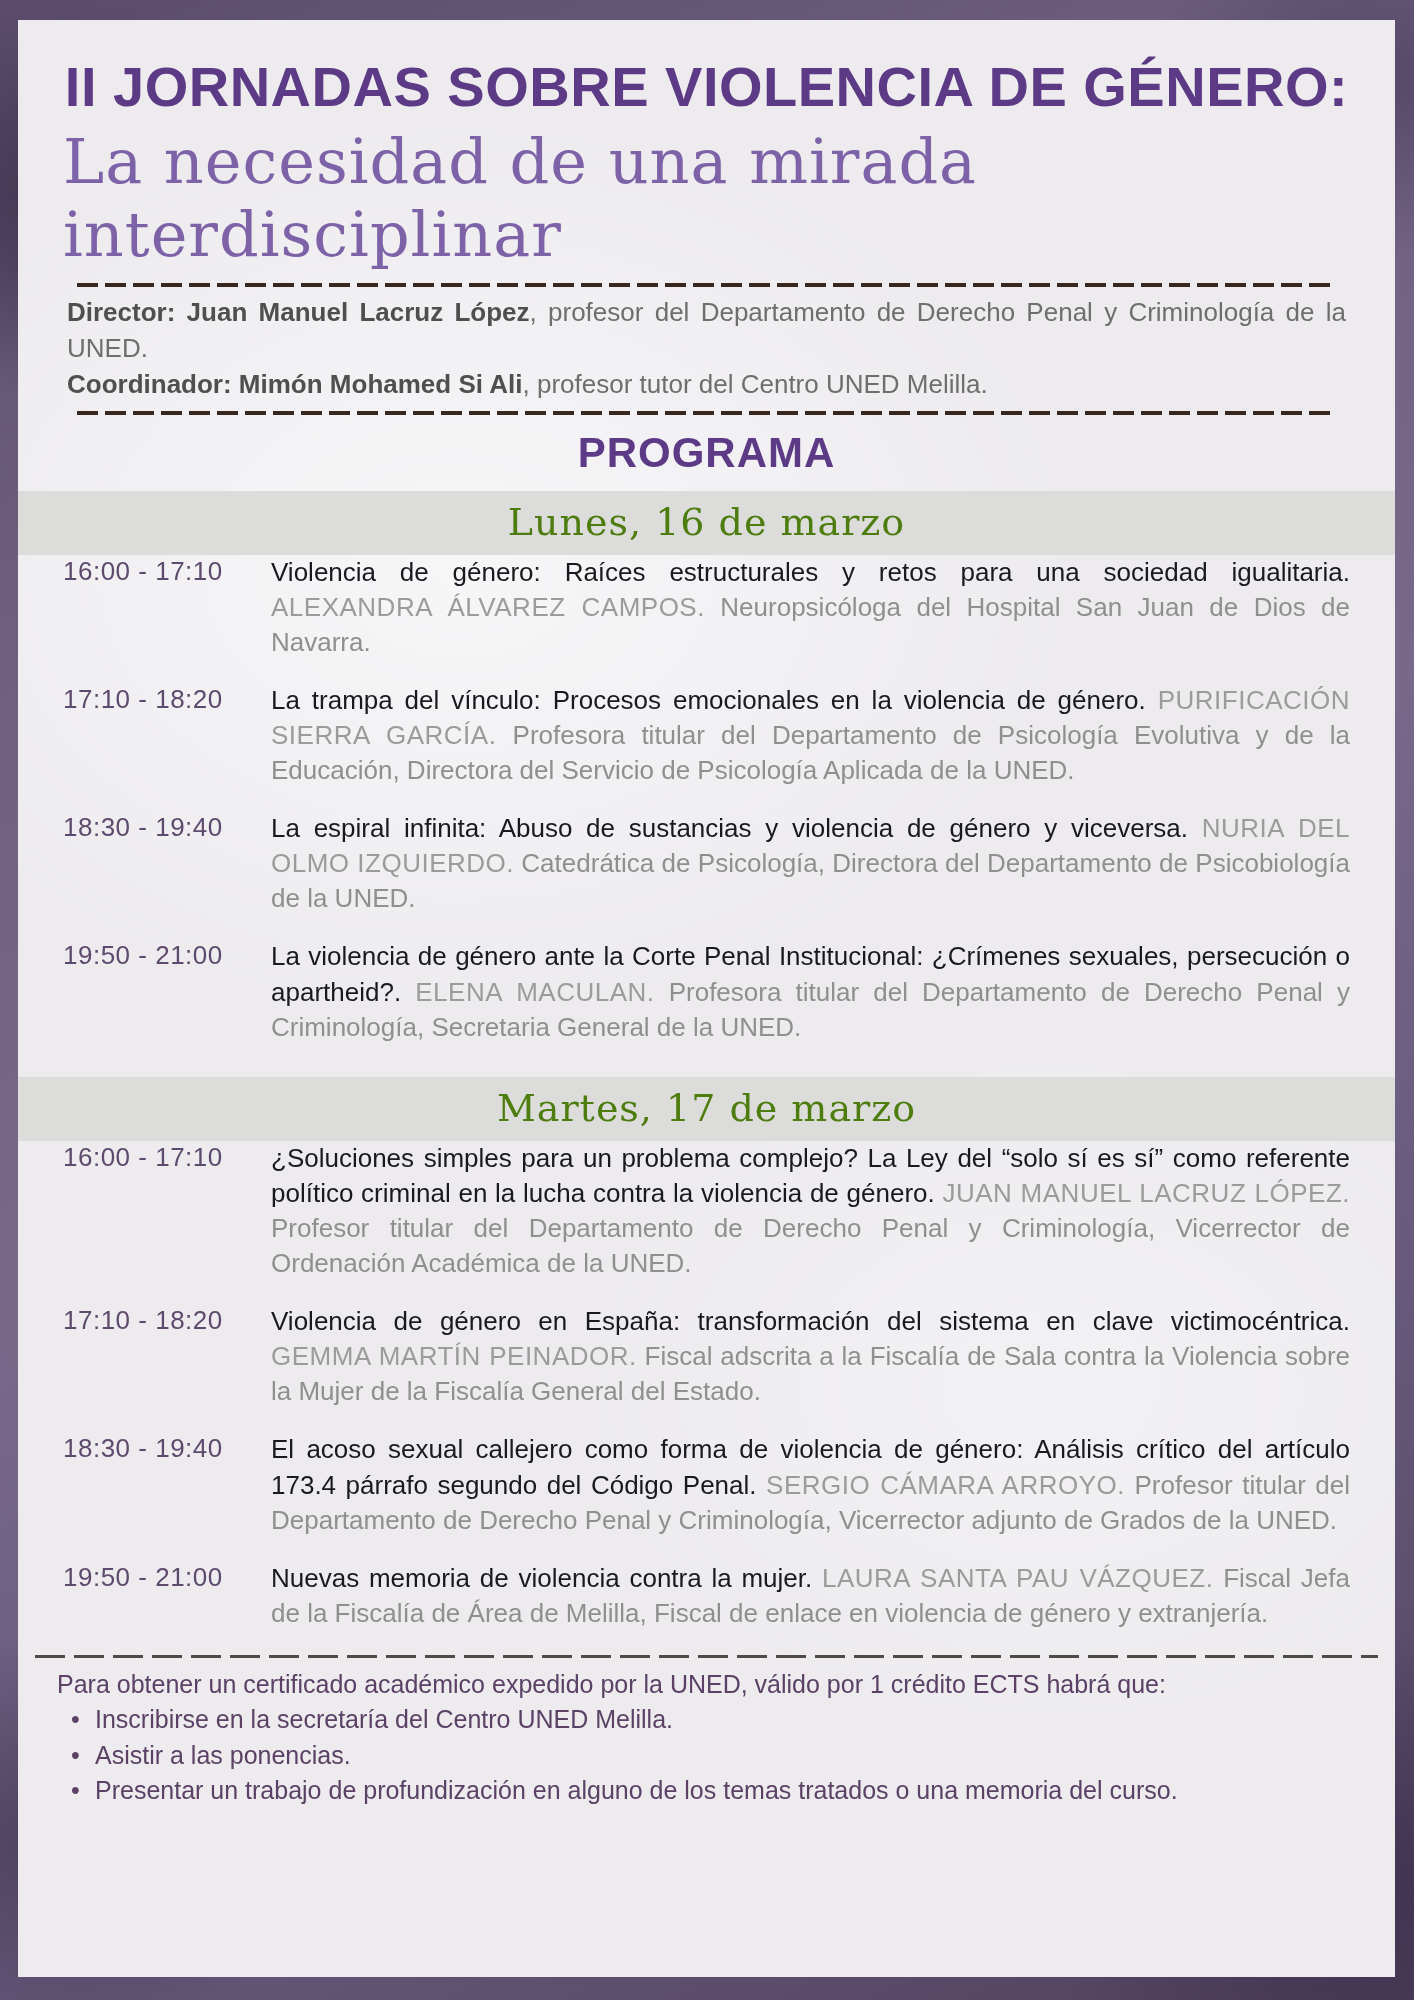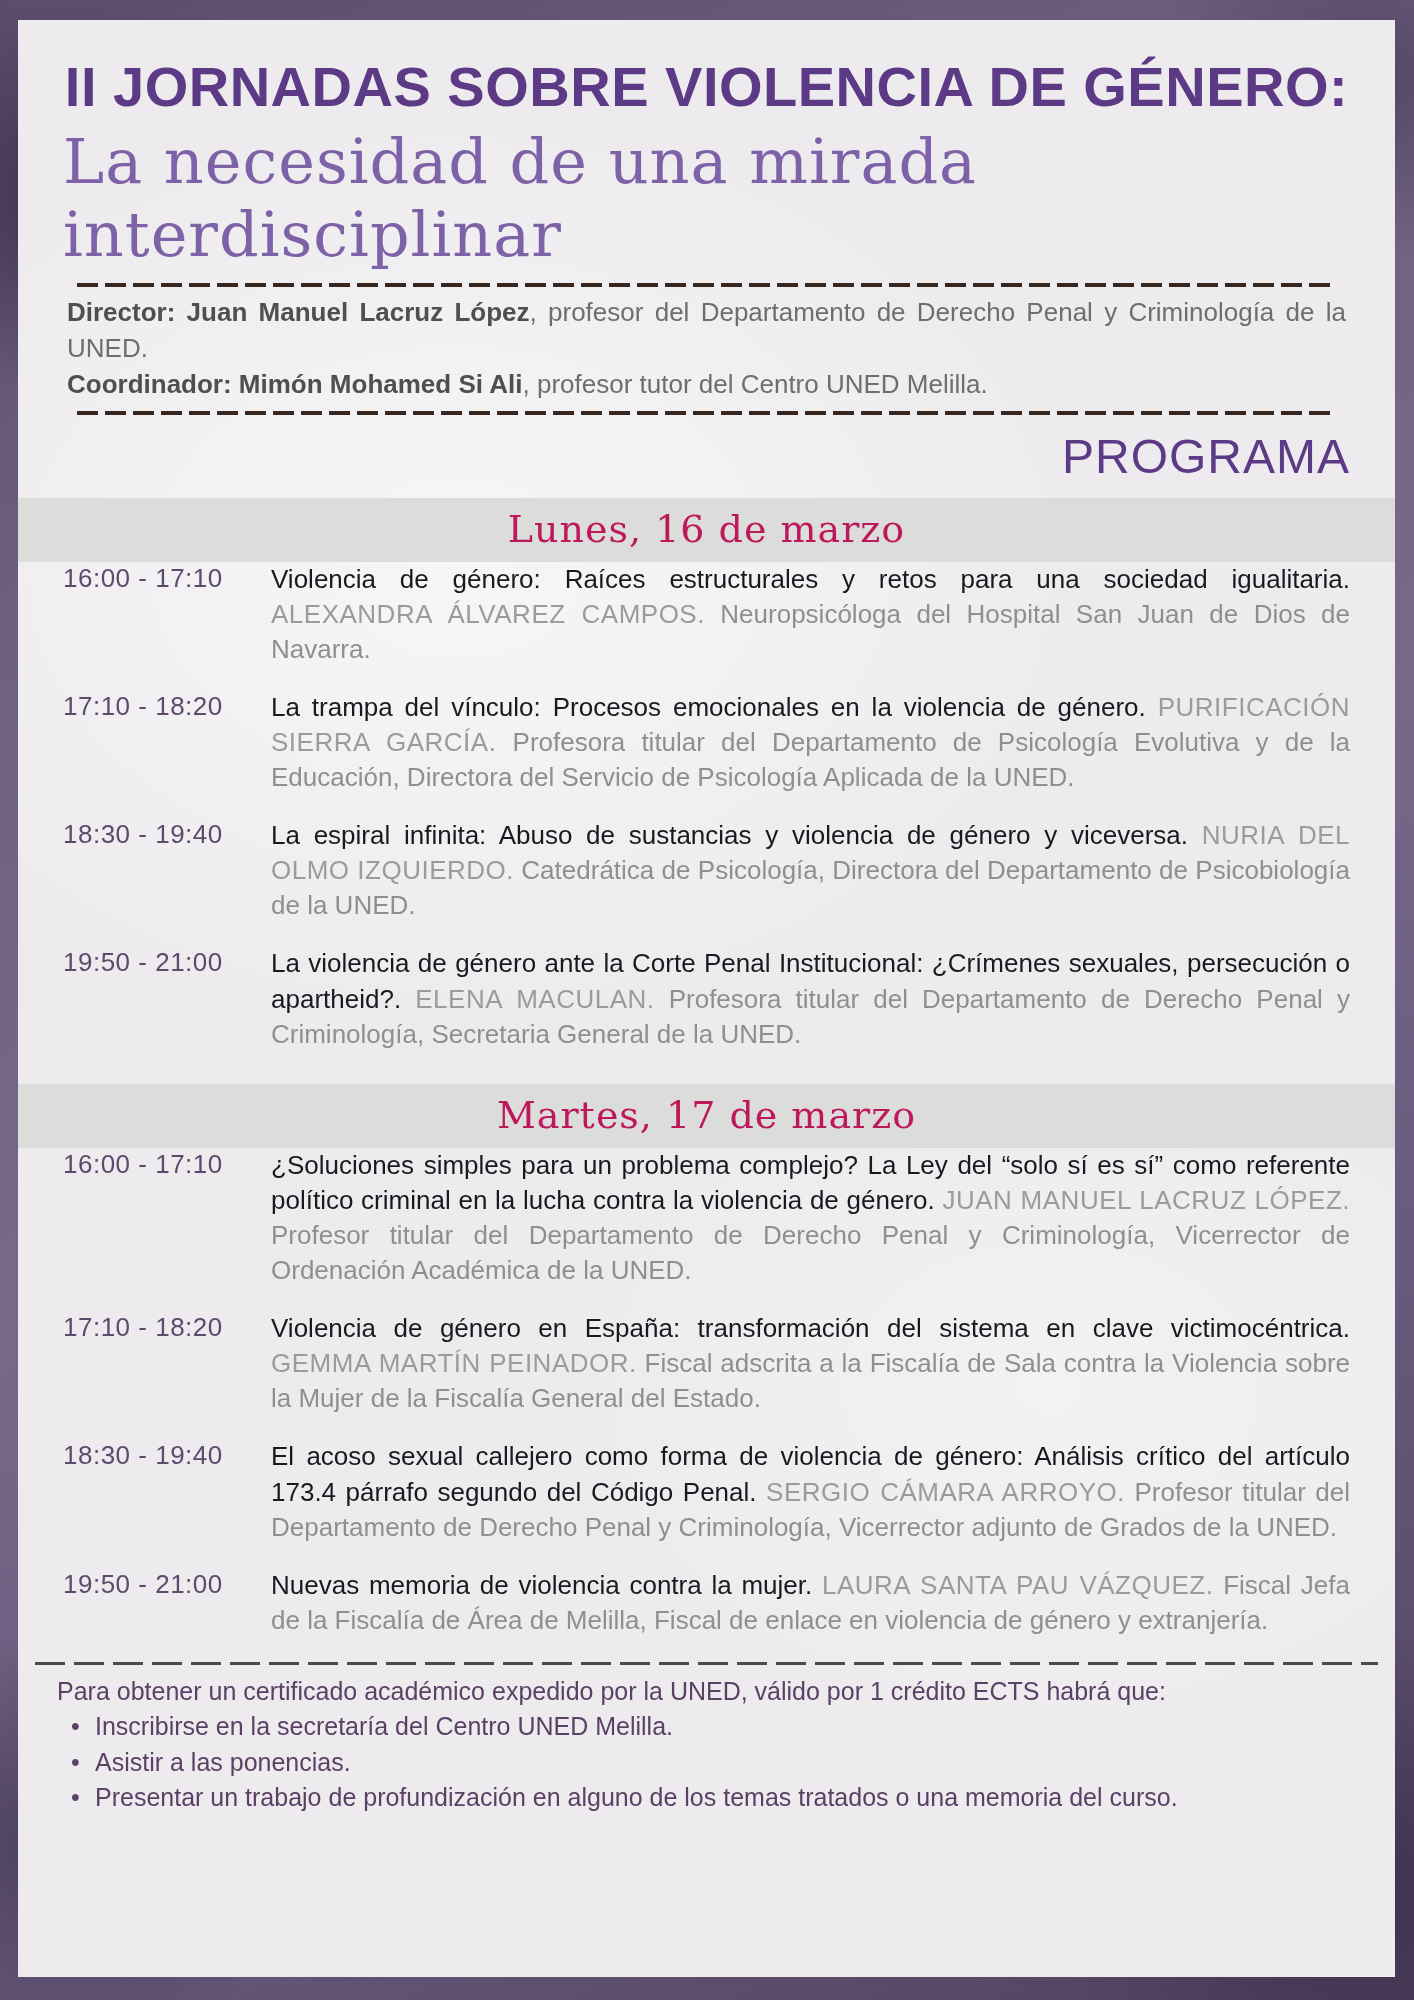--- a/index.html
+++ b/index.html
@@ -39,29 +39,29 @@
   .dash-rule.gray{
     height:3px; margin:24px -28px 10px -28px;
     background:repeating-linear-gradient(90deg,#4e4a48 0 30px, transparent 30px 39px);
   }
   .staff{
     font-size:26px; line-height:1.38; color:#6e6e6e;
     text-align:justify; margin:4px 4px 0 4px;
   }
   .staff strong{color:#4f4f4f;}
   .program-heading{
-    margin:14px 0 4px 0; text-align:right;
-    font-size:48px; font-weight:normal; color:#5c3a85; letter-spacing:1px;
+    margin:14px 0 4px 0; text-align:center;
+    font-size:42px; font-weight:bold; color:#5c3a85; letter-spacing:1px;
   }
   .day-band{
     margin:14px -45px 0 -45px; background:#dcdcda;
     padding:9px 0 11px 0; text-align:center;
   }
   .day-band .day-label{
-    font-family:"DejaVu Serif", serif; font-size:38px; color:#be185d; letter-spacing:1px;
+    font-family:"DejaVu Serif", serif; font-size:38px; color:#4d7c0f; letter-spacing:1px;
   }
   .sessions{}
   .session{display:flex; align-items:flex-start;}
   .session + .session{margin-top:23px;}
   .session .time{
     flex:0 0 208px; font-size:26px; color:#5e4a6d; letter-spacing:.5px; padding-top:1px;
   }
   .session .text{
     flex:1; font-size:26px; line-height:1.35; text-align:justify; margin:0;
   }

